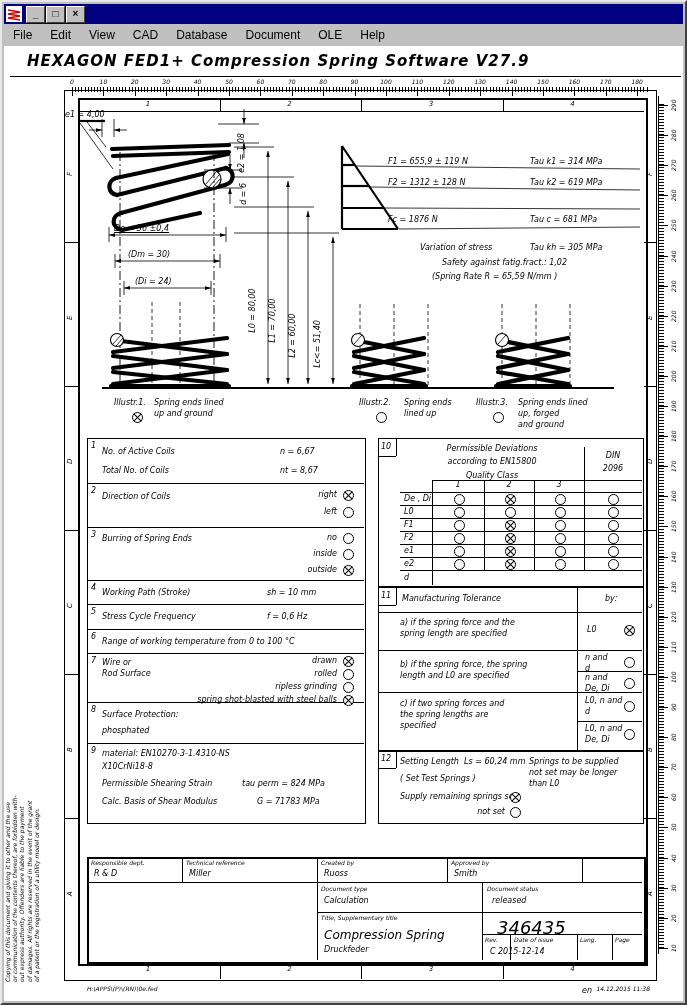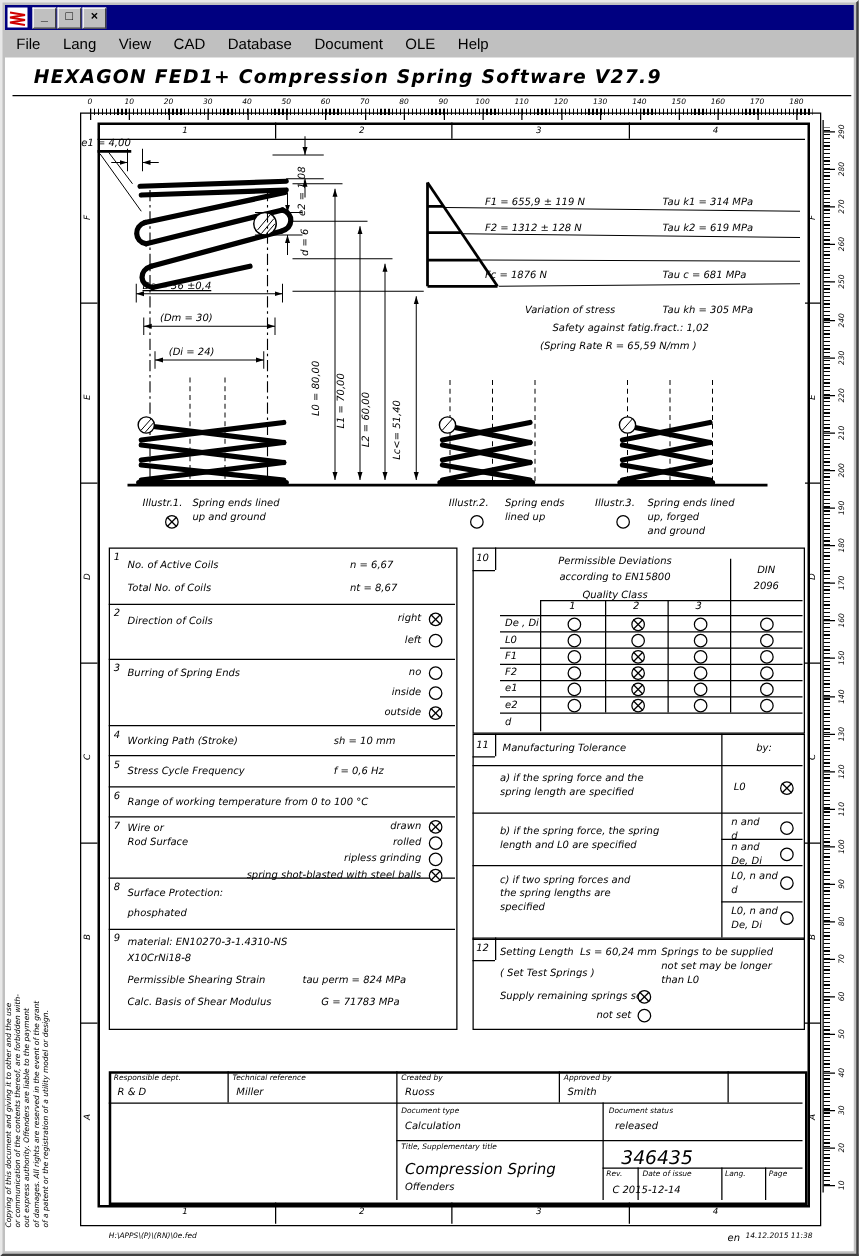--- a/index.html
+++ b/index.html
@@ -20,21 +20,21 @@
   #stage{position:absolute;left:-2px;top:-44px;width:687px;height:1005px;}
   .heading{position:absolute;left:25px;top:50px;font:bold italic 15px "DejaVu Sans",sans-serif;letter-spacing:1px;color:#000;}
   .hl{position:absolute;height:1px;background:#000;}
   .vl{position:absolute;width:1px;background:#000;}
   .box{position:absolute;border:1px solid #000;}
   .box2{position:absolute;border:2px solid #000;}
   .t{position:absolute;font:italic 8px "DejaVu Sans",sans-serif;color:#000;white-space:pre-line;line-height:1.35;}
   .t7{font-size:7px;}
   .t6{font-size:6px;line-height:1.2;}
   .big{font-size:12px;}
-  .huge{font-size:15px;}
+  .huge{font-size:18px;}
   .rot{transform:rotate(-90deg);transform-origin:left bottom;white-space:nowrap;}
   .vt{writing-mode:vertical-rl;transform:rotate(180deg);}
   .radio{position:absolute;width:9px;height:9px;border:1px solid #000;border-radius:50%;background:#fff;box-sizing:content-box;}
   .radio.checked::before,.radio.checked::after{content:"";position:absolute;left:4px;top:-1px;width:1px;height:11px;background:#000;}
   .radio.checked::before{transform:rotate(45deg);}
   .radio.checked::after{transform:rotate(-45deg);}
   svg{position:absolute;left:0;top:0;}
   .k{stroke:#000;stroke-width:4.2;stroke-linecap:round;fill:none;}
   .m{stroke:#000;stroke-width:2.2;fill:none;}
   .n{stroke:#000;stroke-width:0.8;fill:none;}
@@ -54,21 +54,21 @@
       </svg>
     </span>
     <span class="win-buttons">
       <span class="wbtn">_</span>
       <span class="wbtn">□</span>
       <span class="wbtn">×</span>
     </span>
   </div>
   <div class="menubar" id="menubar">
       <span class="menu-item">File</span>
-      <span class="menu-item">Lang</span>
+      <span class="menu-item">Edit</span>
       <span class="menu-item">View</span>
       <span class="menu-item">CAD</span>
       <span class="menu-item">Database</span>
       <span class="menu-item">Document</span>
       <span class="menu-item">OLE</span>
       <span class="menu-item">Help</span>
     </div>
 
   <div class="client">
     <div id="stage">
@@ -549,21 +549,21 @@
       <div class="t t6" style="left:319px;top:857px;">Created by</div>
       <div class="t" style="left:322px;top:867px;">Ruoss</div>
       <div class="t t6" style="left:449px;top:857px;">Approved by</div>
       <div class="t" style="left:452px;top:867px;">Smith</div>
       <div class="t t6" style="left:319px;top:883px;">Document type</div>
       <div class="t" style="left:322px;top:894px;">Calculation</div>
       <div class="t t6" style="left:485px;top:883px;">Document status</div>
       <div class="t" style="left:490px;top:894px;">released</div>
       <div class="t t6" style="left:319px;top:912px;">Title, Supplementary title</div>
       <div class="t big" style="left:322px;top:925px;">Compression Spring</div>
-      <div class="t" style="left:322px;top:943px;">Offenders</div>
+      <div class="t" style="left:322px;top:943px;">Druckfeder</div>
       <div class="t huge" style="left:495px;top:914px;">346435</div>
       <div class="t t6" style="left:483px;top:934px;">Rev.</div>
       <div class="t" style="left:488px;top:945px;">C</div>
       <div class="t t6" style="left:512px;top:934px;">Date of issue</div>
       <div class="t" style="left:496px;top:945px;">2015-12-14</div>
       <div class="t t6" style="left:578px;top:934px;">Lang.</div>
       <div class="t" style="left:580px;top:984px;">en</div>
       <div class="t t6" style="left:613px;top:934px;">Page</div>
       <div class="t" style="left:615px;top:945px;"></div>
 

